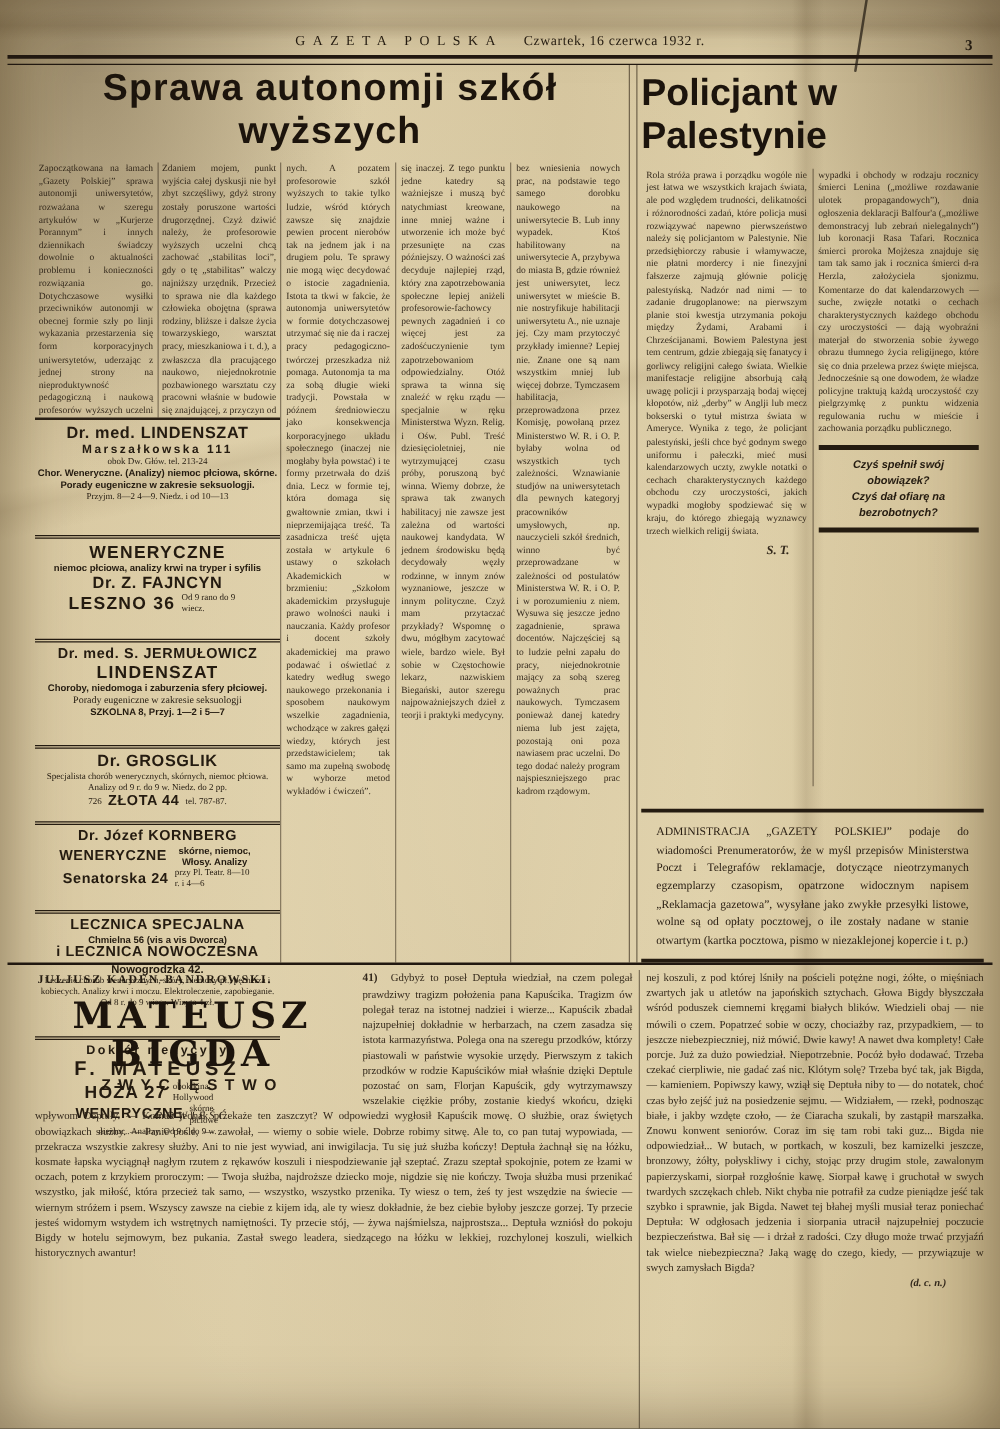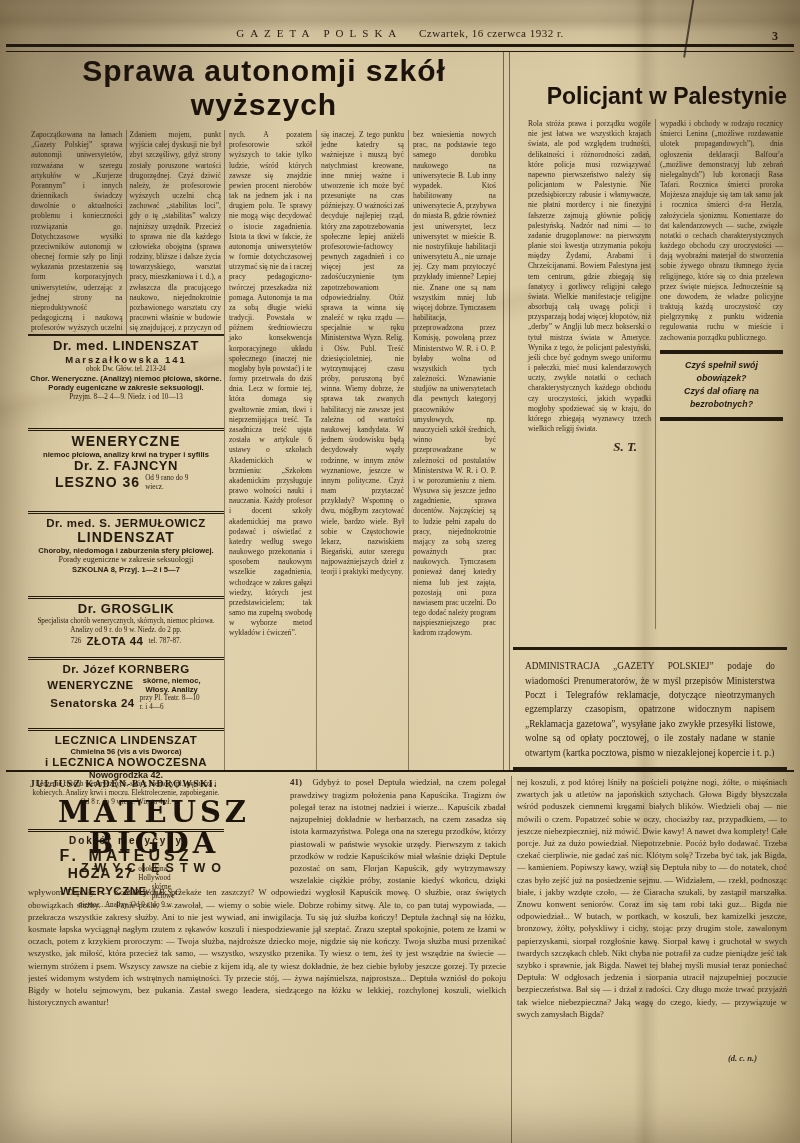--- a/index.html
+++ b/index.html
@@ -29,22 +29,22 @@
         border-top:3px solid #211810;border-bottom:1px solid #211810;}
 
   
   .upper{position:absolute;top:52px;left:28px;right:13px;height:718px;display:flex;}
   .sec-left{width:472px;display:flex;flex-direction:column;}
   .sec-divider{width:5px;border-left:1px solid rgba(48,36,22,.6);border-right:1px solid rgba(48,36,22,.6);margin:0 3px;}
   .sec-right{flex:1;display:flex;flex-direction:column;}
 
   .headline-main{font-family:"Liberation Sans",sans-serif;font-weight:bold;font-size:30px;
         letter-spacing:1px;color:#1c140c;text-align:center;padding:2px 0 8px 0;}
-  .headline-right{font-family:"Liberation Sans",sans-serif;font-weight:bold;font-size:23px;
-        color:#1c140c;text-align:right;padding:6px 0 9px 0;margin-top:25px;}
+  .headline-right{font-family:"Liberation Sans",sans-serif;font-weight:bold;font-size:30px;
+        color:#1c140c;text-align:left;padding:6px 0 9px 0;}
 
   .col{font-size:7.6px;line-height:1.34;text-align:justify;color:#33281b;overflow:hidden;}
 
   .left-body{flex:1;display:flex;min-height:0;}
   .left-rail{width:196px;display:flex;flex-direction:column;}
   .rail-top{height:204px;display:flex;border-bottom:2px solid #2a2014;}
   .rail-top .col{flex:1;padding:0 3px;}
   .rail-top .vr{border-left:1px solid rgba(48,36,22,.5);}
   .ads{flex:1;display:flex;flex-direction:column;}
   .left-cols{flex:1;display:flex;min-height:0;}
@@ -54,45 +54,45 @@
   .ad{border-bottom:3px double #241b10;padding:3px 2px;text-align:center;color:#241b10;overflow:hidden;}
   .ad-h1{font-family:"Liberation Sans",sans-serif;font-weight:bold;font-size:14px;letter-spacing:1px;line-height:1.12;}
   .ad-h2{font-family:"Liberation Sans",sans-serif;font-weight:bold;font-size:11.5px;letter-spacing:.5px;line-height:1.15;}
   .ad-b{font-family:"Liberation Sans",sans-serif;font-weight:bold;font-size:7.6px;line-height:1.2;}
   .ad-s{font-size:7.2px;line-height:1.25;}
   .ad-num{font-size:7px;text-align:right;padding-right:8px;margin-top:37px;}
   .ad-row{display:flex;align-items:center;justify-content:center;gap:5px;}
   .ad-row .ad-s{text-align:left;}
 
   
-  .right-body{display:flex;height:552px;margin-left:11px;}
+  .right-body{display:flex;height:552px;}
   .right-body .col{flex:1;padding:0 4px;}
   .right-body .col + .col{border-left:1px solid rgba(48,36,22,.5);}
-  .signature{text-align:right;font-style:italic;font-weight:bold;font-size:13px;padding-right:14px;margin-top:4px;}
+  .signature{text-align:right;font-style:italic;font-weight:bold;font-size:10px;padding-right:14px;margin-top:4px;}
   .appeal{border-top:4px solid #241b10;border-bottom:4px solid #241b10;margin:7px 0 5px 0;padding:5px 2px;
         font-family:"Liberation Sans",sans-serif;font-weight:bold;font-style:italic;font-size:8.8px;
         text-align:center;line-height:1.5;color:#241b10;}
   .admin-box{border-top:3px solid #241b10;border-bottom:3px solid #241b10;margin-top:18px;
         padding:9px 12px 7px 12px;font-size:9.3px;line-height:1.55;text-align:justify;color:#2c2115;}
 
   
   .rule-novel{position:absolute;top:770px;left:6px;right:6px;border-top:2px solid #211810;}
   .novel{position:absolute;top:776px;left:28px;right:13px;bottom:0;display:flex;}
   .novel-left{width:478px;}
   .novel-vr{width:1px;background:rgba(48,36,22,.55);margin:0 5px;}
   .novel-right{flex:1;}
   .novel-title-block{float:left;width:252px;height:102px;padding:0 10px 4px 0;text-align:center;}
   .novel-author{font-size:9.5px;font-weight:bold;letter-spacing:1.5px;text-align:left;padding:2px 0 6px 2px;color:#241b10;}
   .novel-title{font-family:"DejaVu Serif","Liberation Serif",serif;font-weight:bold;font-size:29px;
         letter-spacing:4px;color:#1c140c;line-height:1.05;}
   .novel-subtitle{font-family:"Liberation Sans",sans-serif;font-weight:bold;font-size:12.5px;letter-spacing:6px;margin-top:2px;color:#241b10;}
   .novel-genre{font-style:italic;font-size:9px;letter-spacing:3px;margin-top:8px;color:#2c2115;}
   .novel-col{font-size:8.6px;line-height:1.42;text-align:justify;color:#33281b;height:100%;overflow:hidden;}
   .episode{font-weight:bold;font-size:9px;padding-right:6px;}
-  .dcn{text-align:right;font-weight:bold;font-style:italic;font-size:8.5px;padding-right:30px;margin-top:32px;}
+  .dcn{text-align:right;font-weight:bold;font-style:italic;font-size:8.5px;padding-right:30px;}
 </style>
 </head>
 <body>
 
 <div class="page">
   <div class="pen-mark"></div>
 
   <div class="masthead">
     <span class="mast-title">GAZETA POLSKA</span>
     <span class="mast-date">Czwartek, 16 czerwca 1932 r.</span>
@@ -107,21 +107,21 @@
       <div class="left-body">
         <div class="left-rail">
           <div class="rail-top">
             <div class="col">Zapoczątkowana na łamach „Gazety Polskiej” sprawa autonomji uniwersytetów, rozważana w szeregu artykułów w „Kurjerze Porannym” i innych dziennikach świadczy dowolnie o aktualności problemu i konieczności rozwiązania go. Dotychczasowe wysiłki przeciwników autonomji w obecnej formie szły po linji wykazania przestarzenia się form korporacyjnych uniwersytetów, uderzając z jednej strony na nieproduktywność pedagogiczną i naukową profesorów wyższych uczelni (oczywiście nie uogólniając zarzutu) z drugiej na konieczność pozbawienia profesorów pewnych przywilejów, jak „stabilitas loci” i innych. W obronie form obecnych wystąpili zainteresowani, nie szczędząc przytem argumentów.</div>
             <div class="col vr">Zdaniem mojem, punkt wyjścia całej dyskusji nie był zbyt szczęśliwy, gdyż strony zostały poruszone wartości drugorzędnej. Czyż dziwić należy, że profesorowie wyższych uczelni chcą zachować „stabilitas loci”, gdy o tę „stabilitas” walczy najniższy urzędnik. Przecież to sprawa nie dla każdego człowieka obojętna (sprawa rodziny, bliższe i dalsze życia towarzyskiego, warsztat pracy, mieszkaniowa i t. d.), a zwłaszcza dla pracującego naukowo, niejednokrotnie pozbawionego warsztatu czy pracowni właśnie w budowie się znajdującej, z przyczyn od siebie niezależnych i objektywnym.</div>
           </div>
           <div class="ads">
 
             <div class="ad" style="height:86px">
               <div class="ad-h2" style="font-size:13px">Dr. med. LINDENSZAT</div>
-              <div class="ad-b" style="font-size:9.5px;letter-spacing:2px">Marszałkowska 141</div>
+              <div class="ad-b" style="font-size:9.5px;letter-spacing:2px">Marszałkowska 111</div>
               <div class="ad-s">obok Dw. Głów.  tel. 213-24</div>
               <div class="ad-b">Chor. Weneryczne. (Analizy) niemoc płciowa, skórne. Porady eugeniczne w zakresie seksuologji.</div>
               <div class="ad-s">Przyjm. 8—2 4—9. Niedz. i od 10—13</div>
               <div class="ad-num">1488</div>
             </div>
 
             <div class="ad" style="height:74px">
               <div class="ad-h1">WENERYCZNE</div>
               <div class="ad-b">niemoc płciowa, analizy krwi na tryper i syfilis</div>
               <div class="ad-h2" style="font-size:13px">Dr. Z. FAJNCYN</div>
@@ -158,21 +158,21 @@
                 <span class="ad-b" style="width:66px">skórne, niemoc, Włosy. Analizy</span>
               </div>
               <div class="ad-row">
                 <span class="ad-h2">Senatorska 24</span>
                 <span class="ad-s" style="width:62px">przy Pl. Teatr. 8—10 r. i 4—6</span>
               </div>
               <div class="ad-num">861</div>
             </div>
 
             <div class="ad" style="height:92px">
-              <div class="ad-h2">LECZNICA LINDENSZAT</div>
+              <div class="ad-h2">LECZNICA SPECJALNA</div>
               <div class="ad-b">Chmielna 56 (vis a vis Dworca)</div>
               <div class="ad-h2">i LECZNICA NOWOCZESNA</div>
               <div class="ad-b" style="font-size:9px">Nowogrodzka 42.</div>
               <div class="ad-s">Leczenie chorób wenerycznych, skóry, niemocy pł., pęcherza i kobiecych. Analizy krwi i moczu. Elektroleczenie, zapobieganie. Od 8 r. do 9 wiecz. Wizyta 4 zł.</div>
               <div class="ad-num">1184</div>
             </div>
 
             <div class="ad" style="flex:1;border-bottom:none">
               <div class="ad-b" style="font-size:10px;letter-spacing:2px">Doktór medycyny</div>
               <div class="ad-h1" style="font-size:16px;letter-spacing:4px">F. MATEUSZ</div>

